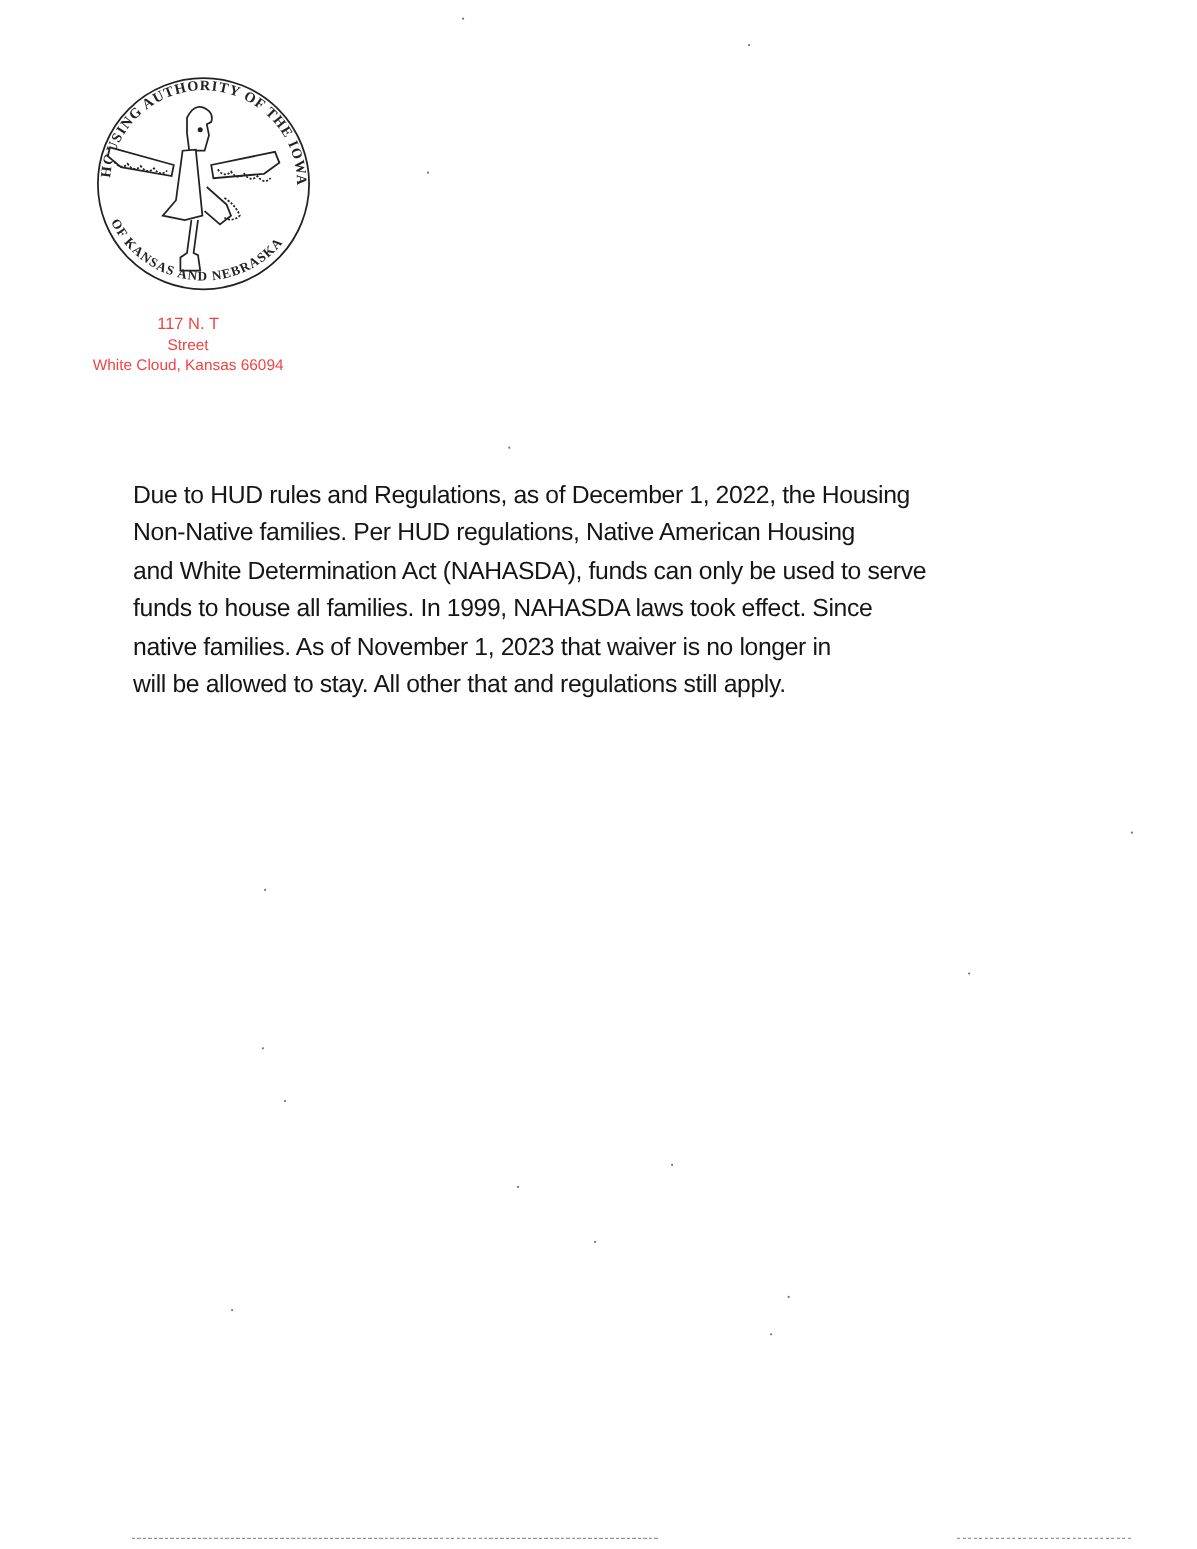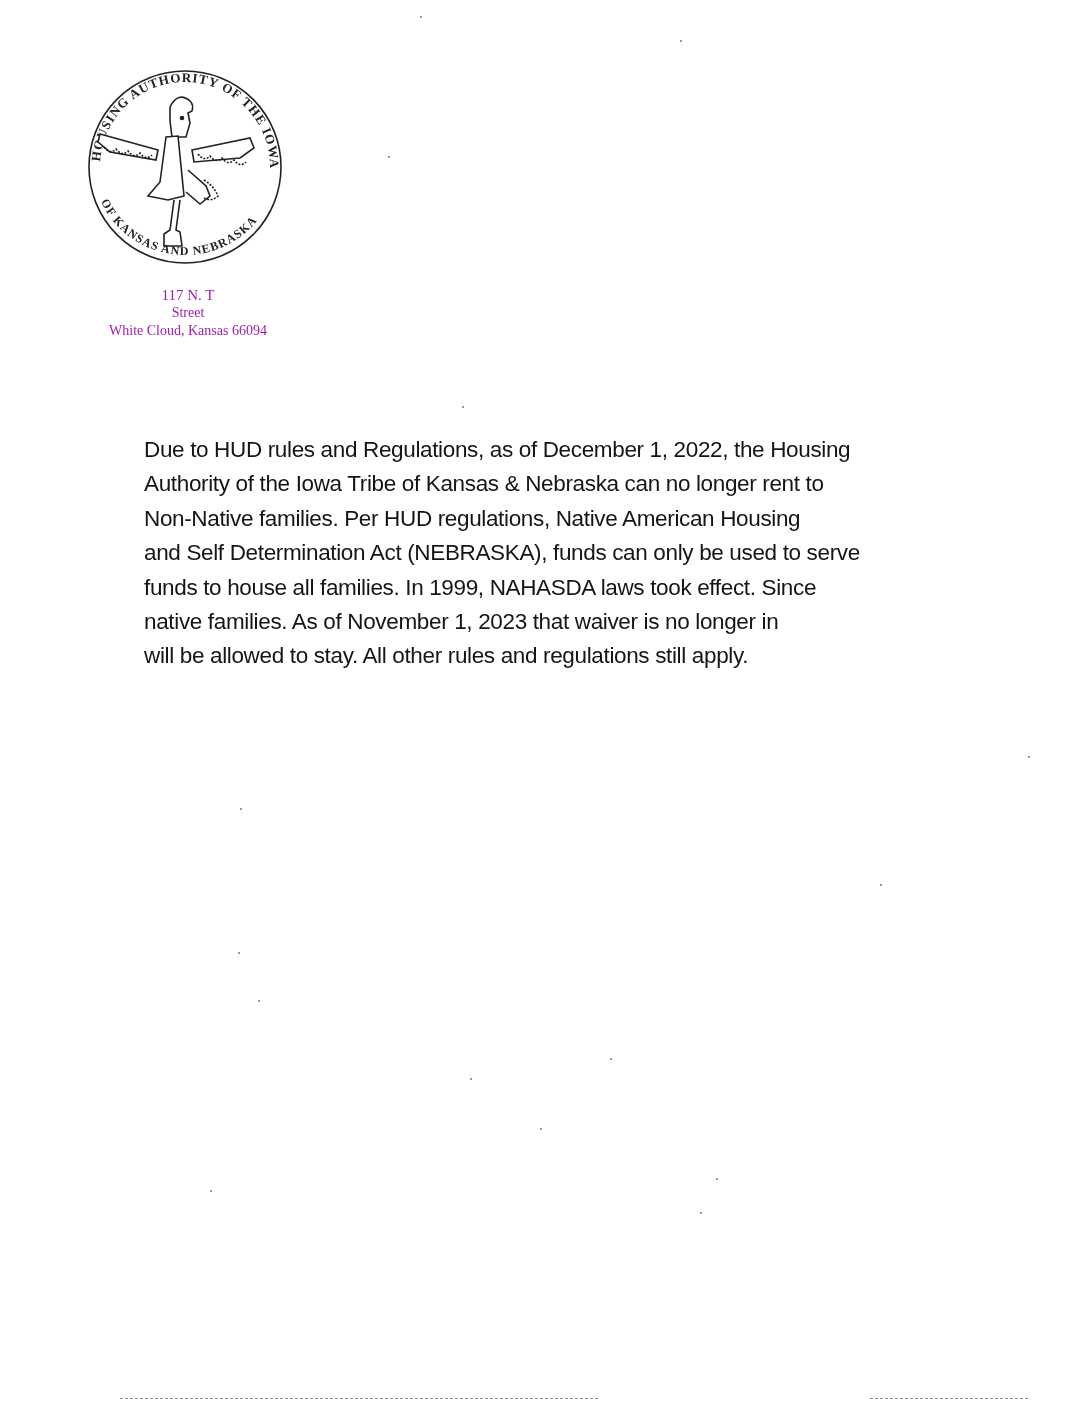--- a/index.html
+++ b/index.html
@@ -5,26 +5,26 @@
     html, body { margin: 0; padding: 0; }
     body {
       width: 1088px; height: 1408px; background: #ffffff; position: relative;
       overflow: hidden; color: #111;
     }
     .logo-wrap {
       position: absolute; left: 70px; top: 52px; width: 230px; height: 230px;
     }
     .logo-wrap svg { width: 230px; height: 230px; }
     .address {
-      position: absolute; left: 63px; top: 286px; width: 250px; text-align: center;
-      font-family: Liberation Serif, serif; font-size: 14px; line-height: 18px; color: #a21caf;
+      position: absolute; left: 46px; top: 286px; width: 250px; text-align: center;
+      font-family: Liberation Sans, sans-serif; font-size: 14px; line-height: 18px; color: #ef4444;
     }
     .address .line1 { font-size: 15px; }
     .body-text {
-      position: absolute; left: 144px; top: 433px; width: 840px;
+      position: absolute; left: 121px; top: 433px; width: 840px;
       font-family: "Liberation Sans Narrow", "Liberation Sans", "DejaVu Sans", sans-serif;
       font-size: 22.5px; line-height: 34.4px; color: #151515;
       letter-spacing: -0.35px;
     }
     .body-text p { margin: 0; }
     .speck { position: absolute; width: 2px; height: 2px; background: #777; border-radius: 1px; }
     .footer-rule {
       position: absolute; top: 1398px; height: 1px;
       background: repeating-linear-gradient(90deg, #888 0 3px, transparent 3px 5px);
     }
@@ -62,26 +62,25 @@
 </div>
 
 <div class="address">
   <div class="line1">117 N. T</div>
   <div>Street</div>
   <div>White Cloud, Kansas 66094</div>
 </div>
 
 <div class="body-text">
   <p>Due to HUD rules and Regulations, as of December 1, 2022, the Housing</p>
-  <p>Authority of the Iowa Tribe of Kansas &amp; Nebraska can no longer rent to</p>
   <p>Non-Native families. Per HUD regulations, Native American Housing</p>
-  <p>and Self Determination Act (NEBRASKA), funds can only be used to serve</p>
+  <p>and White Determination Act (NAHASDA), funds can only be used to serve</p>
   <p>funds to house all families. In 1999, NAHASDA laws took effect. Since</p>
   <p>native families. As of November 1, 2023 that waiver is no longer in</p>
-  <p>will be allowed to stay. All other rules and regulations still apply.</p>
+  <p>will be allowed to stay. All other that and regulations still apply.</p>
 </div>
 
 <div class="speck" style="left:420px;top:16px"></div>
 <div class="speck" style="left:680px;top:40px"></div>
 <div class="speck" style="left:388px;top:156px"></div>
 <div class="speck" style="left:462px;top:406px"></div>
 <div class="speck" style="left:240px;top:808px"></div>
 <div class="speck" style="left:880px;top:884px"></div>
 <div class="speck" style="left:238px;top:952px"></div>
 <div class="speck" style="left:258px;top:1000px"></div>

